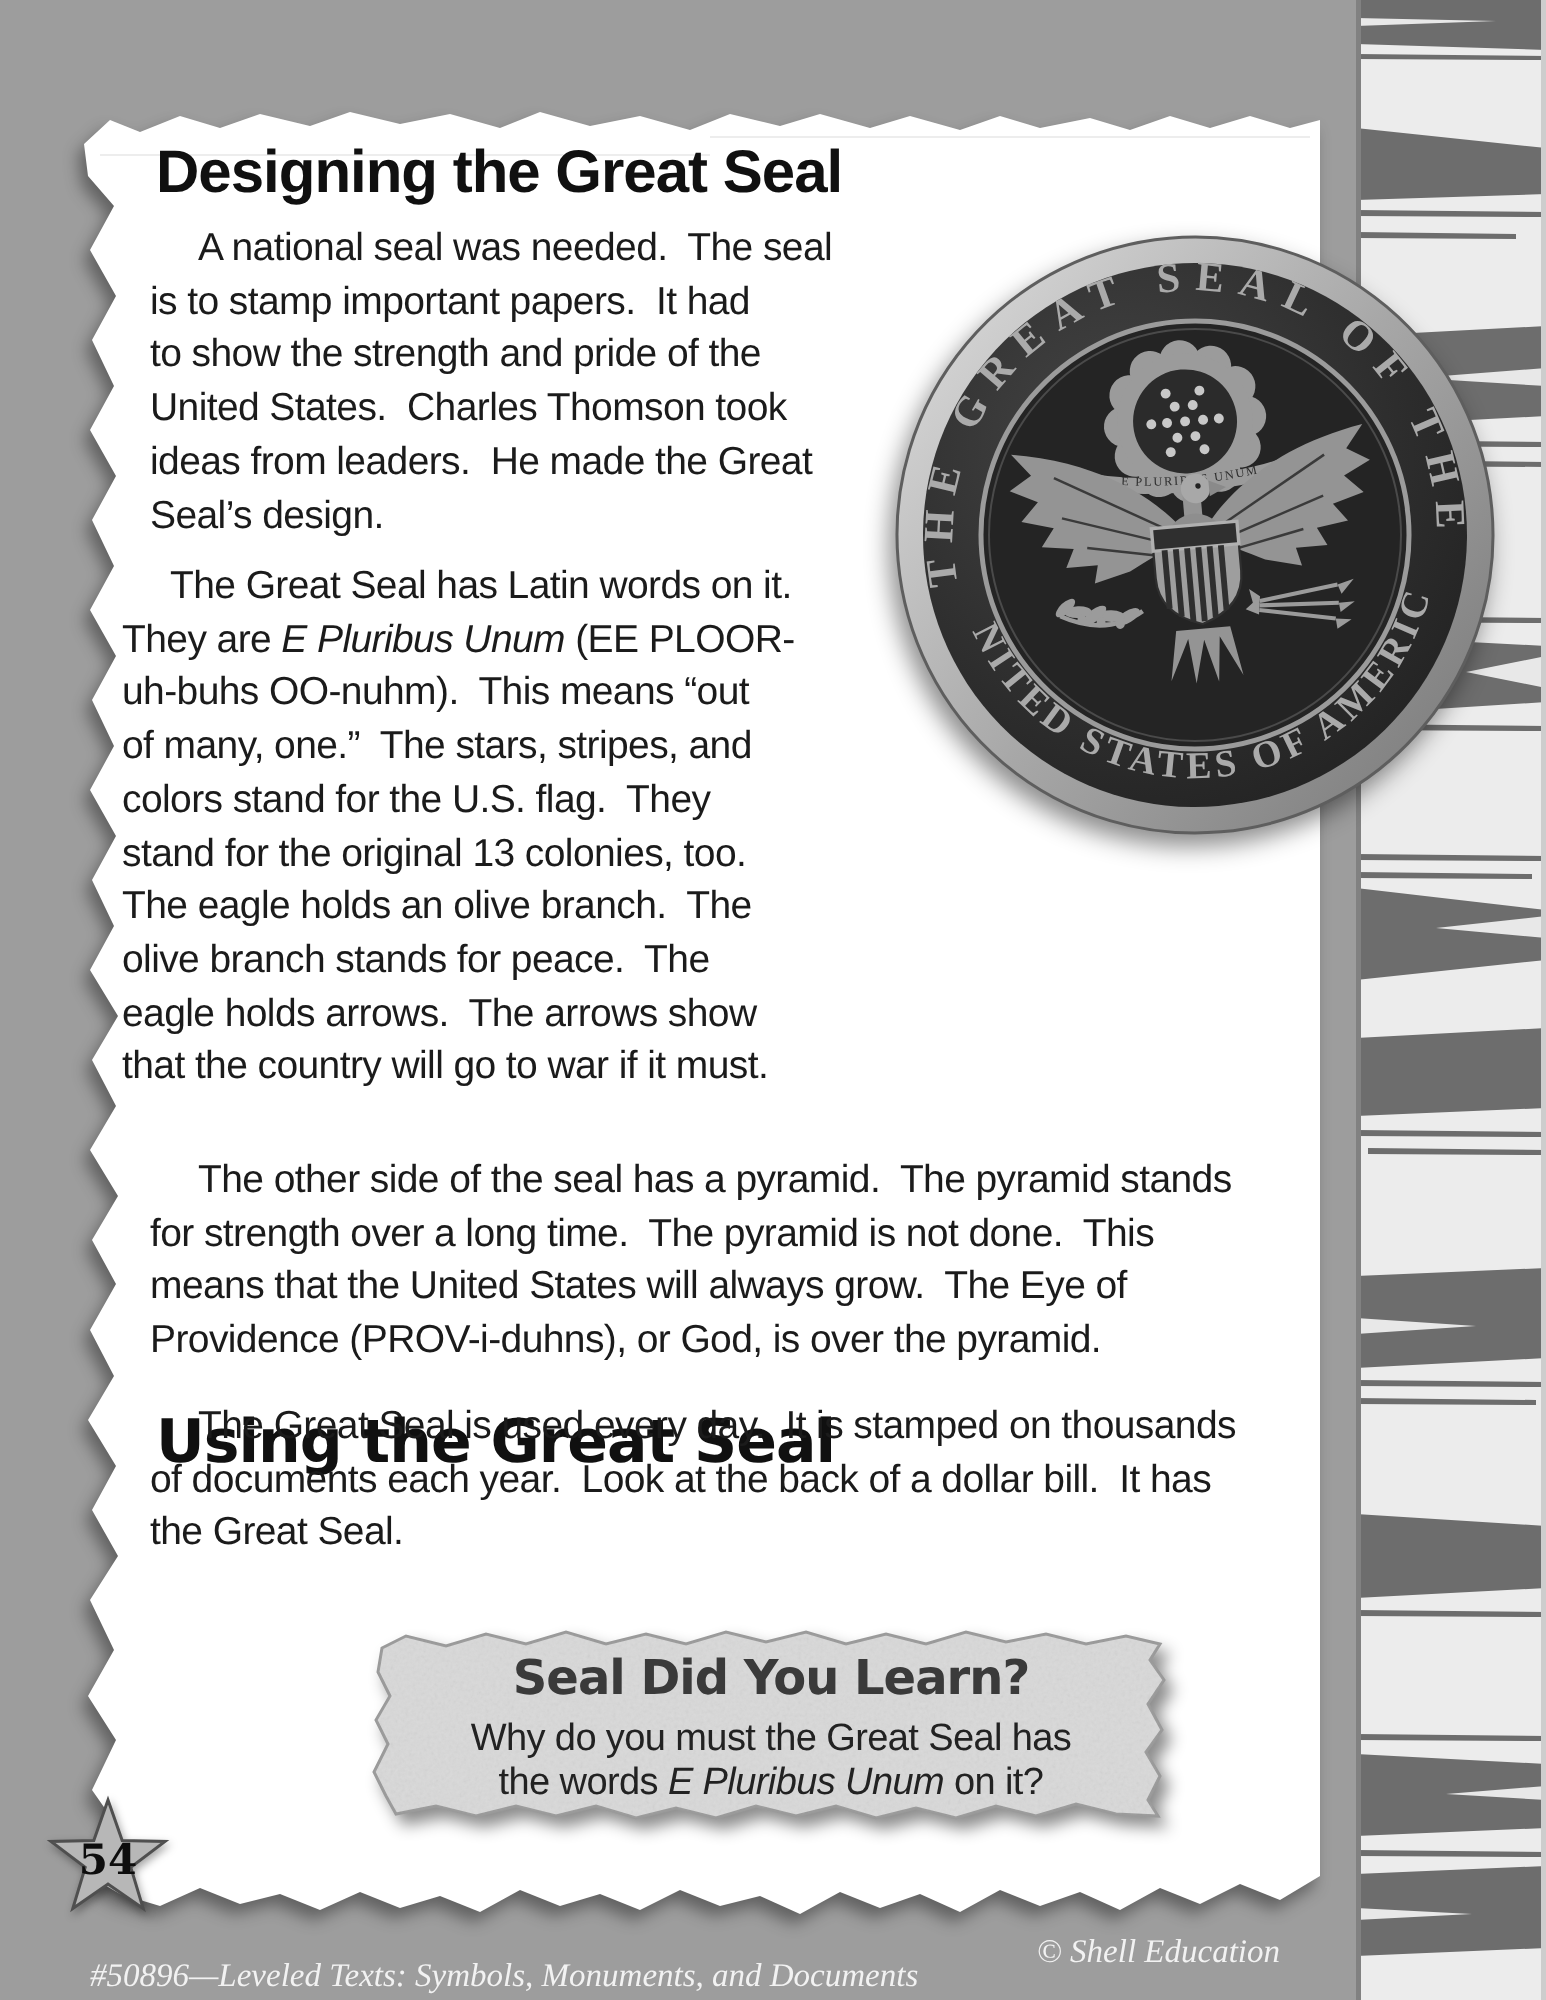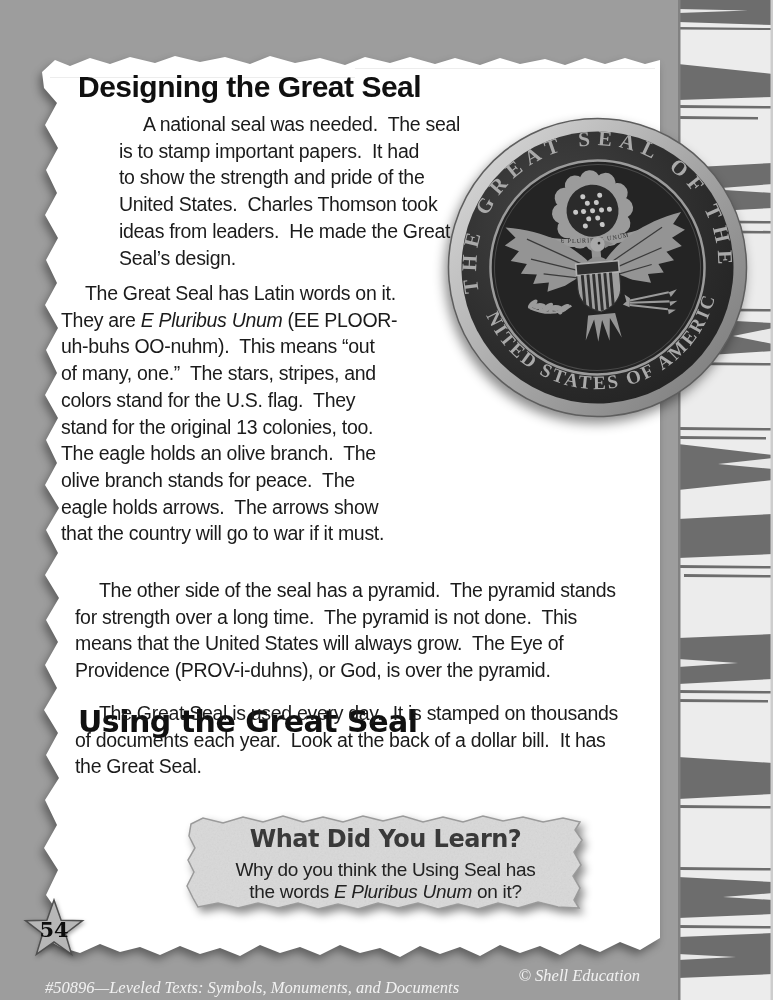--- a/index.html
+++ b/index.html
@@ -10,21 +10,21 @@
              filter:drop-shadow(-3px 5px 4px rgba(0,0,0,0.38));}
   .crease{position:absolute;height:1px;background:rgba(0,0,0,0.07);z-index:3;}
   .crease.c1{left:50px;top:77px;width:305px;}
   .crease.c2{left:355px;top:68px;width:300px;}
   .h1{position:absolute;left:78px;top:70px;z-index:3;color:#101010;
       font-family:Liberation Sans, sans-serif;font-weight:700;font-size:30px;letter-spacing:-0.5px;}
   .h2{position:absolute;left:78px;top:676px;z-index:3;color:#101010;
       font-family:"DejaVu Sans",sans-serif;font-weight:700;font-size:30px;letter-spacing:-0.5px;margin-top:28px;}
   .body-text{position:absolute;z-index:3;color:#1b1b1b;font-size:19.5px;line-height:26.7px;
              letter-spacing:-0.3px;white-space:pre;text-indent:24px;}
-  .p1{left:75px;top:111px;width:390px;margin-left:44px;}
+  .p1{left:75px;top:111px;width:390px;}
   .p2{left:61px;top:280px;width:390px;}
   .p3{left:75px;top:549px;width:586px;margin-top:28px;}
   .p4{left:75px;top:700px;width:586px;}
   .italic{font-style:italic;}
   .seal{position:absolute;left:447px;top:117px;width:301px;height:301px;z-index:4;
         filter:drop-shadow(-3px 6px 6px rgba(0,0,0,0.45));}
   .learn-box{position:absolute;left:183px;top:810px;width:405px;height:107px;z-index:3;
              filter:drop-shadow(4px 5px 4px rgba(0,0,0,0.45));}
   .learn-title{position:absolute;left:0;top:15px;width:405px;text-align:center;color:#3a3a3a;
                font-family:"DejaVu Sans",sans-serif;font-weight:700;font-size:24px;letter-spacing:-0.5px;}
@@ -299,22 +299,22 @@
       <path d="M8,14 L20,8 L40,13 L60,7 L80,12 L100,6 L120,12 L140,7 L160,12 L180,6 L200,11
         L220,6 L240,12 L260,7 L280,12 L300,6 L320,11 L340,7 L360,12 L380,8 L397,12
         L392,20 L399,30 L391,42 L398,55 L390,66 L397,78 L391,90 L396,98
         L375,97 L355,92 L335,98 L315,93 L295,99 L275,94 L255,99 L235,93 L215,98
         L195,93 L175,99 L155,94 L135,99 L115,93 L95,98 L75,93 L55,98 L35,93 L15,97
         L10,88 L4,76 L11,62 L5,50 L12,38 L6,26 Z" fill="#d9d9d9" stroke="#9a9a9a" stroke-width="1.5"></path>
       <g clip-path="url(#boxClip)">
         <rect width="405" height="107" filter="url(#paperNoise)" opacity="0.14"></rect>
       </g>
     </svg>
-    <div class="learn-title">What Did You Learn?</div>
-    <div class="learn-question"><span>Why do you think the Using Seal has
+    <div class="learn-title">Seal Did You Learn?</div>
+    <div class="learn-question"><span>Why do you must the Great Seal has
 the words </span><span class="italic">E Pluribus Unum</span><span> on it?</span></div>
   </div>
 
   <svg class="star" viewBox="0 0 64 64">
     <polygon points="32,4 39.1,24.3 60.5,24.7 43.4,37.7 49.6,58.3 32,46 14.4,58.3 20.6,37.7 3.5,24.7 24.9,24.3" fill="#b7b7b7" stroke="#4f4f4f" stroke-width="1.5"></polygon>
     <text x="32" y="41" text-anchor="middle">54</text>
   </svg>
 
   <div class="footer">
     <span class="fl">#50896—Leveled Texts: Symbols, Monuments, and Documents</span>

